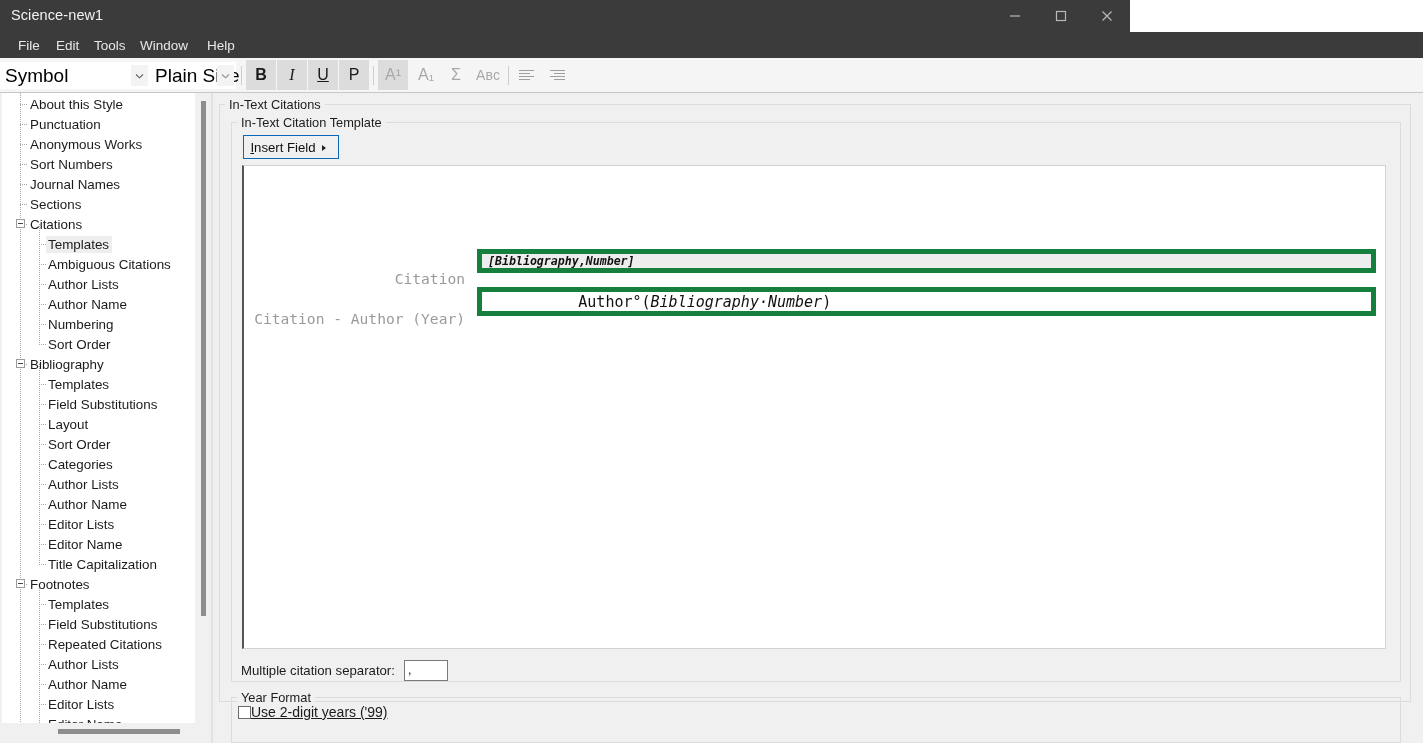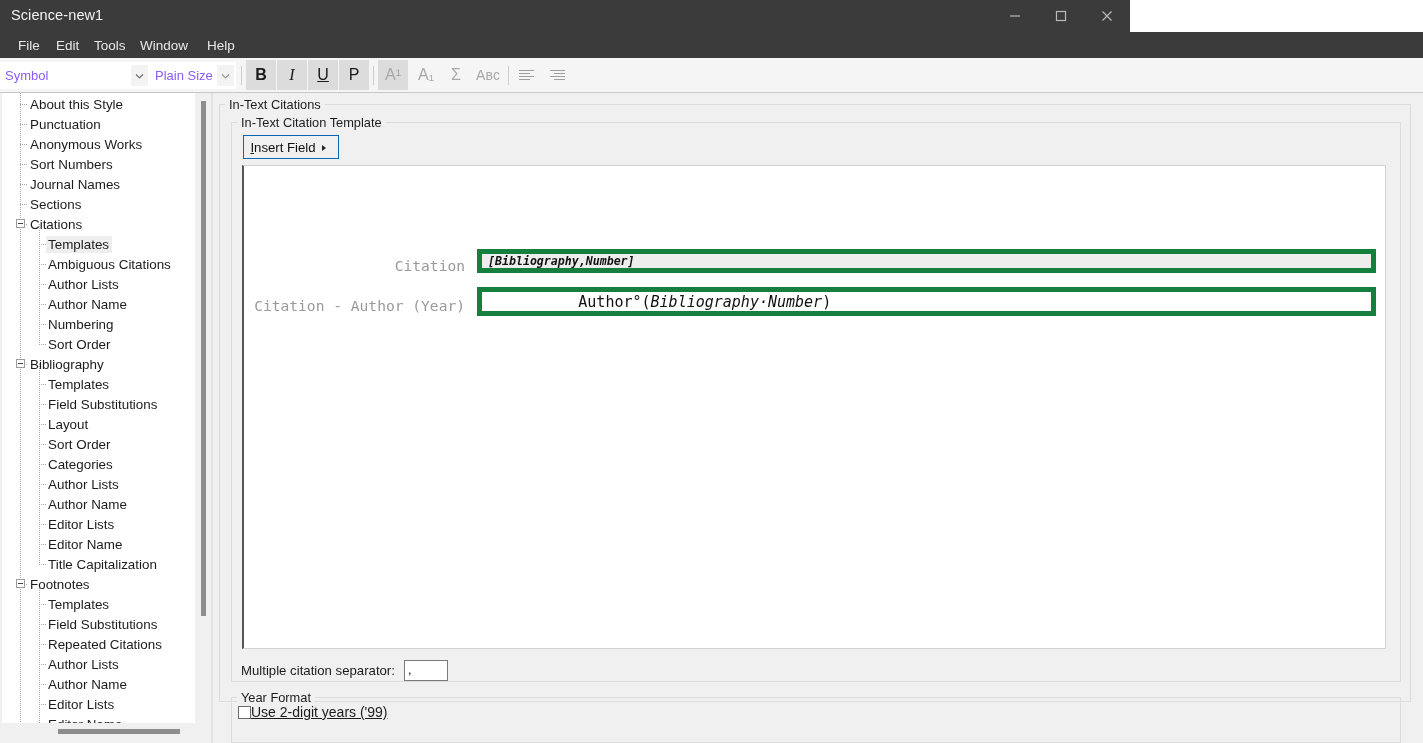--- a/index.html
+++ b/index.html
@@ -52,21 +52,21 @@
     width: 1423px; height: 35px;
     background: #f5f5f5;
     border-bottom: 1px solid #c8c8c8;
   }
   .combo {
     position: absolute; top: 4px; height: 27px;
     background: #ffffff;
     display: flex; align-items: center;
   }
   .combo .ctext {
-    font-size: 13px; color: #8b5cf6;
+    font-size: 19px; color: #000000;
     padding-left: 5px; white-space: nowrap;
   }
   .combo .carrow {
     position: absolute; right: 2px; top: 3px;
     width: 17px; height: 21px;
     background: #f3f3f3;
     display: flex; align-items: center; justify-content: center;
   }
   #combo-symbol { left: 0px; width: 150px; }
   #combo-size   { left: 150px; width: 86px; }
@@ -187,21 +187,21 @@
     position: absolute; left: 29px; top: 72px;
     width: 1144px; height: 484px;
     background: #ffffff;
     border-left: 2px solid #555555;
     border-top: 1px solid #d2d2d2;
     border-right: 1px solid #d2d2d2;
     border-bottom: 1px solid #d2d2d2;
   }
   .tmplrow { position: absolute; left: 0; width: 100%; }
   .tmpllabel {
-    position: absolute; right: 0; top: 3px;
+    position: absolute; right: 0; top: 16px;
     font-family: "DejaVu Sans Mono", monospace;
     font-size: 14.6px; color: #9a9a9a;
     white-space: pre;
   }
   .tmplfield {
     position: absolute;
     border: 5px solid #15803d;
     display: flex; align-items: center;
   }
   .tmplfield .fv {

